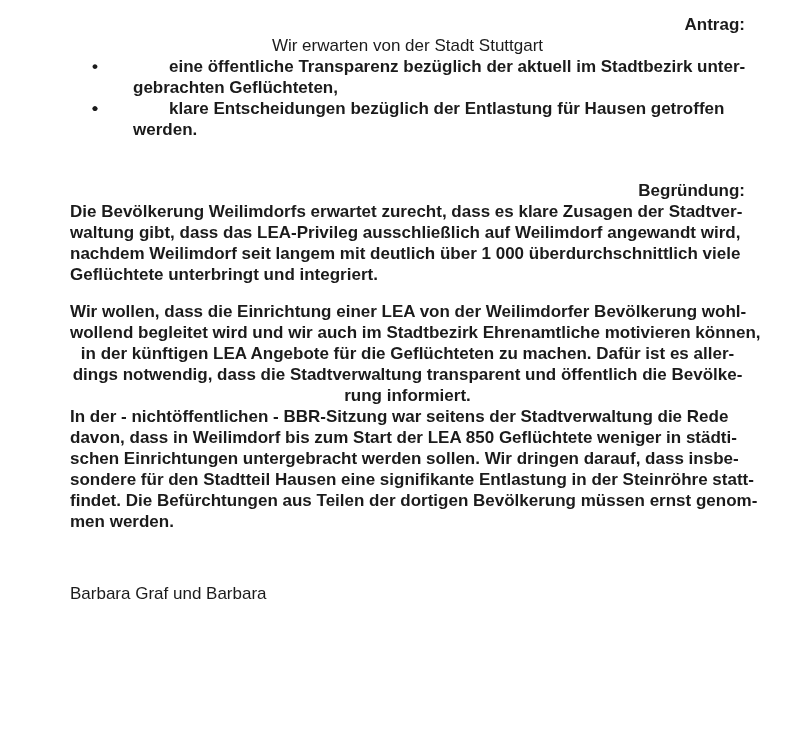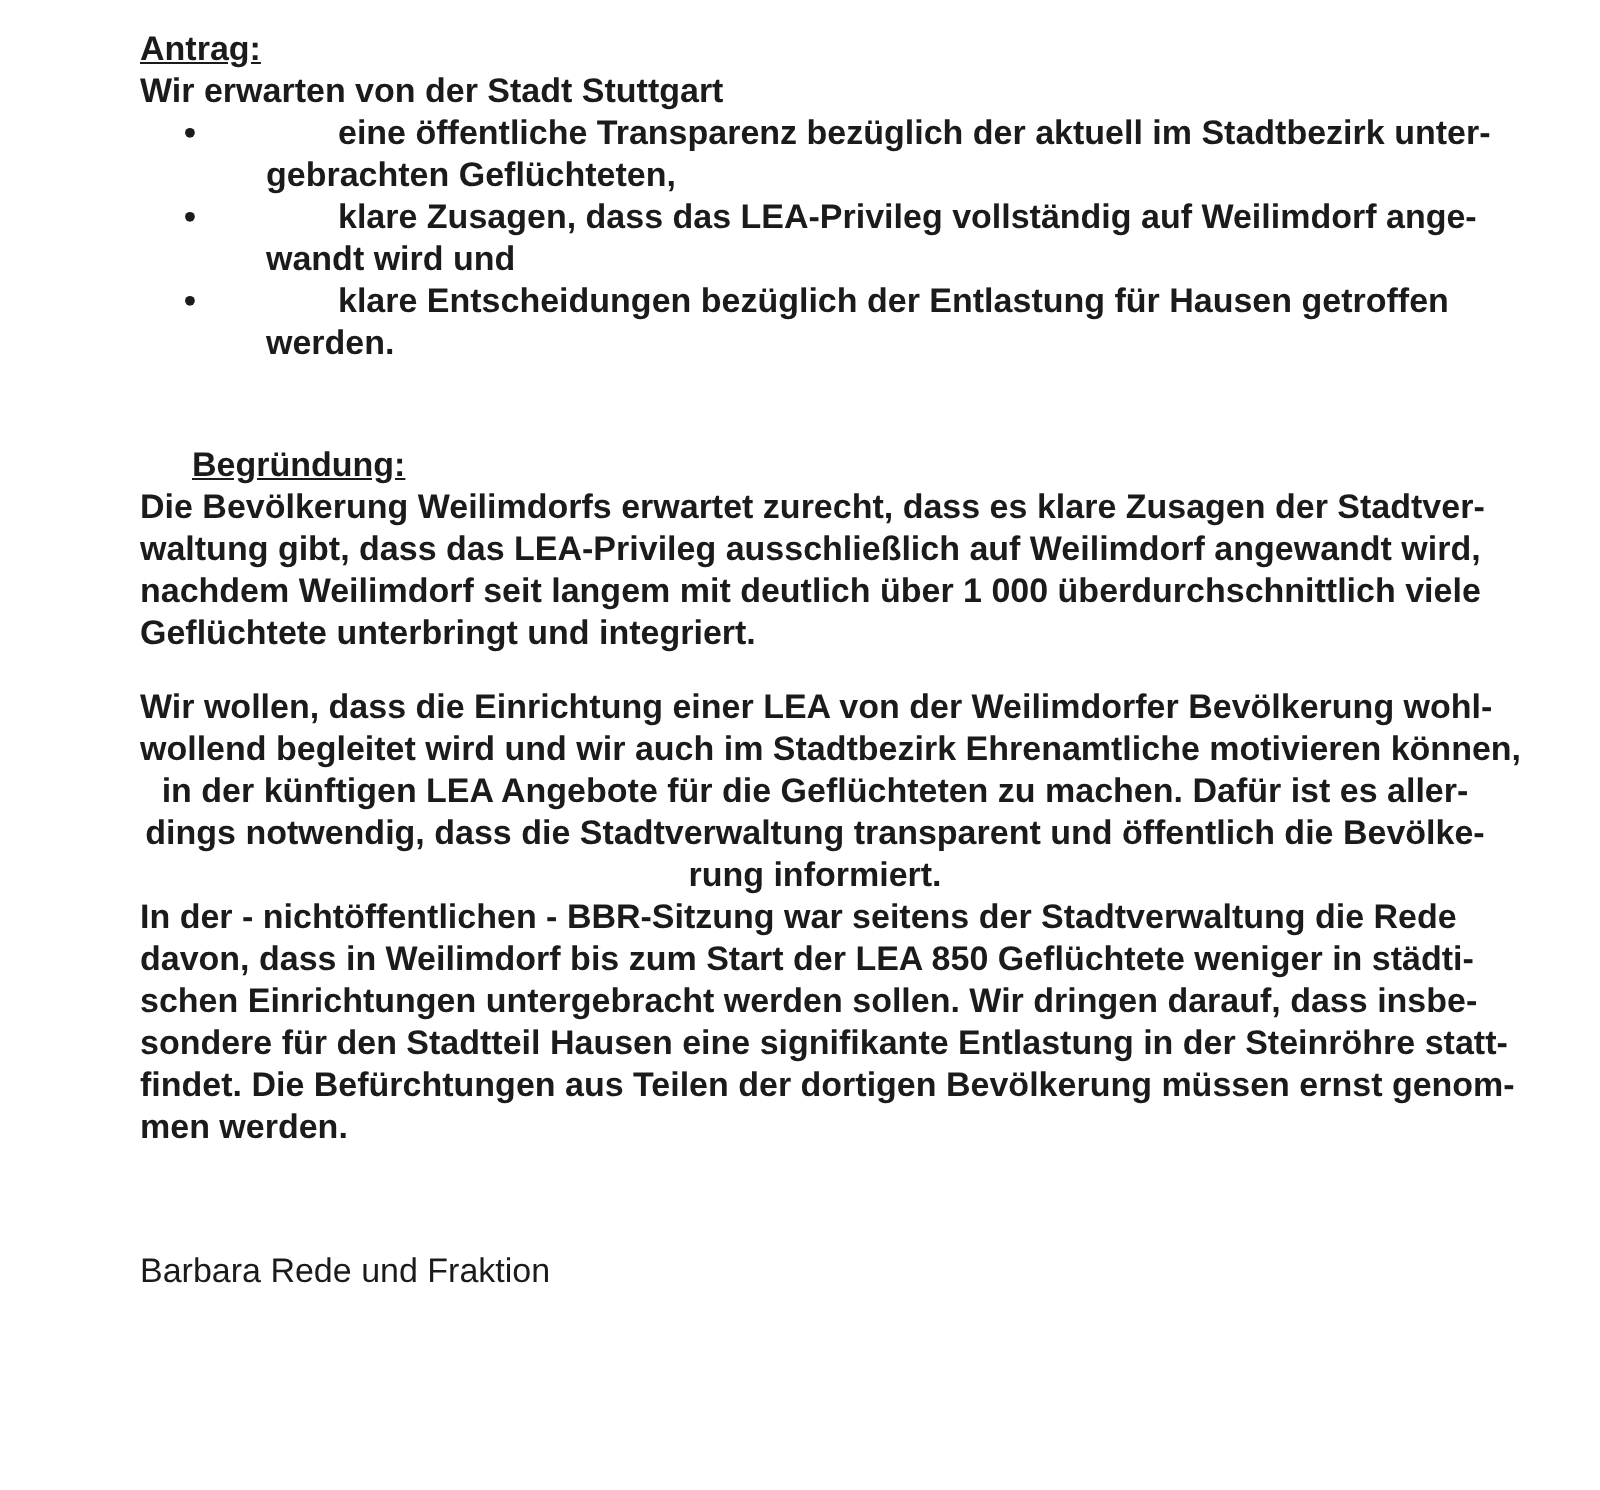--- a/index.html
+++ b/index.html
@@ -19,24 +19,25 @@
     width: 675px;
     font-size: 17px;
     line-height: 21px;
   }
   .lines {
     white-space: pre;
     margin-left: 36px;
   }
   .heading {
     font-weight: bold;
-    text-decoration: underline;
+    text-align: right;
   }
   .intro-line {
-    font-weight: bold;
+    font-weight: normal;
+    text-align: center;
   }
   .bullet {
     position: relative;
     padding-left: 63px;
     font-weight: bold;
   }
   .bullet .dot {
     position: absolute;
     left: 22px;
     top: 0;
@@ -64,22 +65,20 @@
     <div class="intro-line">Wir erwarten von der Stadt Stuttgart</div>
 
     <div class="bullets">
       <div class="bullet">
         <span class="dot">•</span>
         <span class="lines">eine öffentliche Transparenz bezüglich der aktuell im Stadtbezirk unter-
 gebrachten Geflüchteten,</span>
       </div>
       <div class="bullet">
         <span class="dot">•</span>
-        <span class="lines">klare Zusagen, dass das LEA-Privileg vollständig auf Weilimdorf ange-
-wandt wird und</span>
       </div>
       <div class="bullet">
         <span class="dot">•</span>
         <span class="lines">klare Entscheidungen bezüglich der Entlastung für Hausen getroffen
 werden.</span>
       </div>
     </div>
   </div>
 
   <div class="section-begruendung">
@@ -98,15 +97,15 @@
 
     <div class="para lines">In der - nichtöffentlichen - BBR-Sitzung war seitens der Stadtverwaltung die Rede
 davon, dass in Weilimdorf bis zum Start der LEA 850 Geflüchtete weniger in städti-
 schen Einrichtungen untergebracht werden sollen. Wir dringen darauf, dass insbe-
 sondere für den Stadtteil Hausen eine signifikante Entlastung in der Steinröhre statt-
 findet. Die Befürchtungen aus Teilen der dortigen Bevölkerung müssen ernst genom-
 men werden.</div>
 
   </div>
 
-  <div class="signature">Barbara Rede und Fraktion</div>
+  <div class="signature">Barbara Graf und Barbara</div>
 
 </div>
 
 </body></html>

